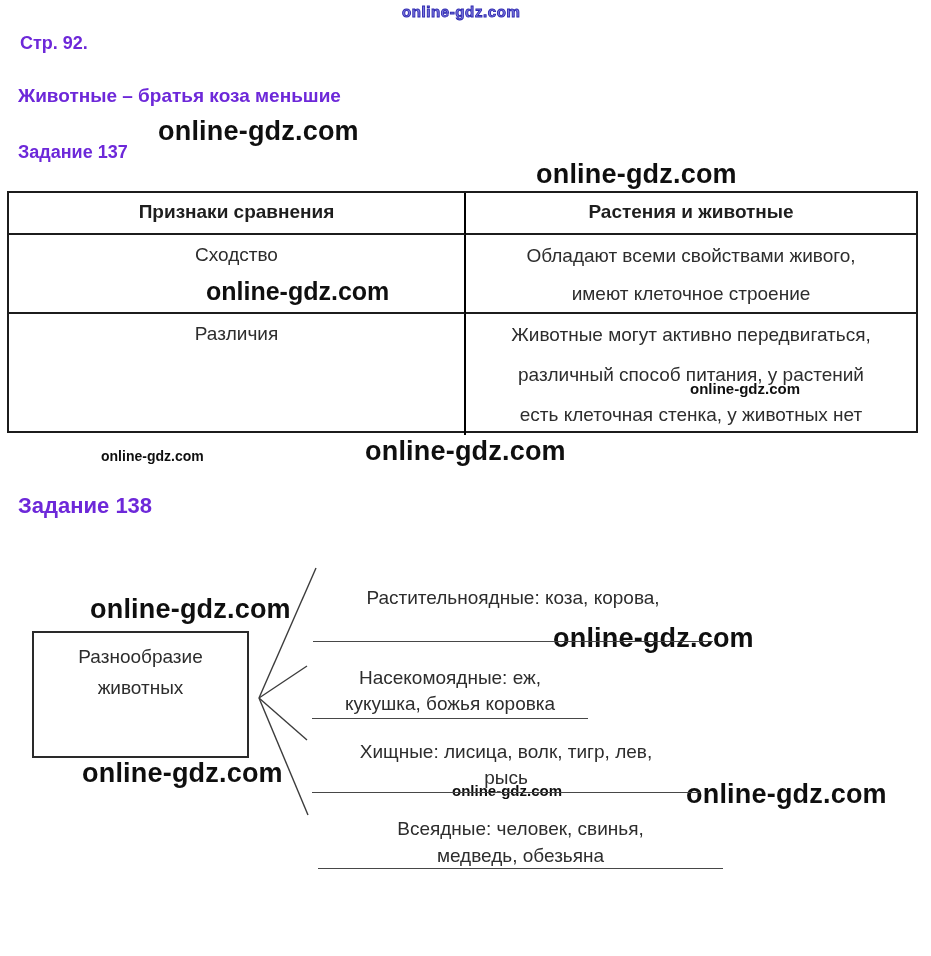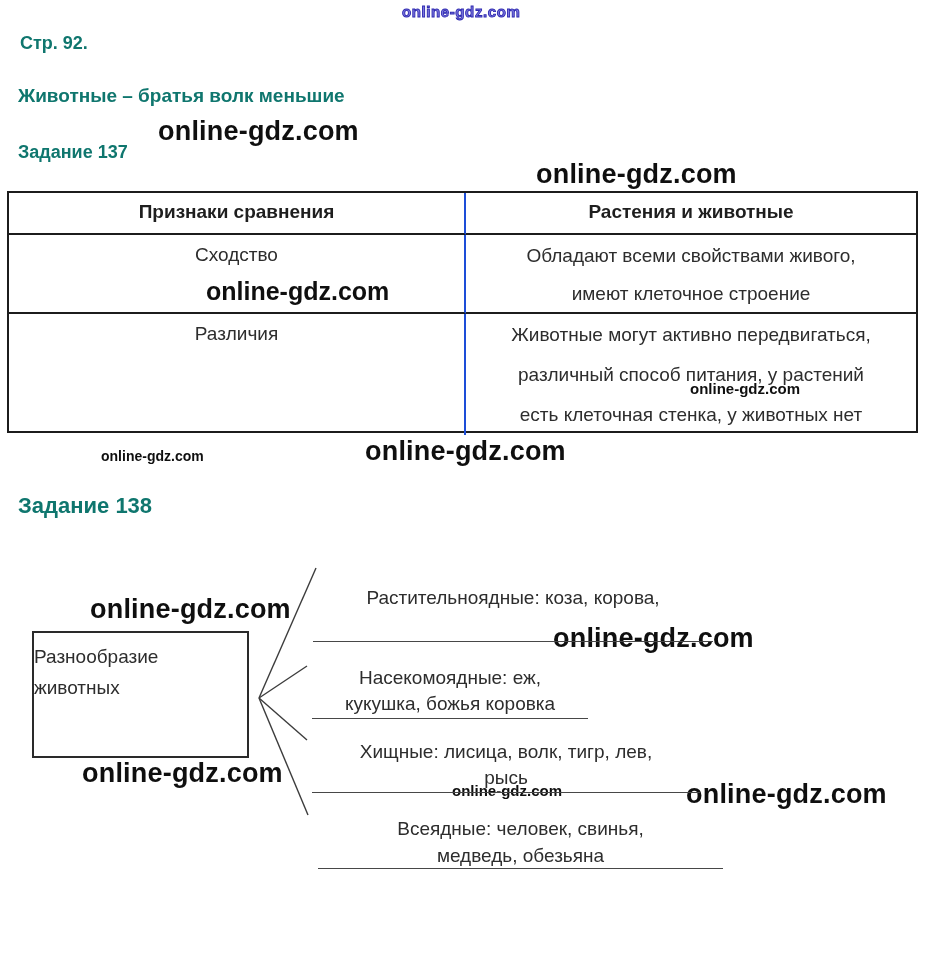--- a/index.html
+++ b/index.html
@@ -2,21 +2,21 @@
 <html><head>
 <meta charset="utf-8">
 <style>
   html,body{margin:0;padding:0;background:#ffffff;}
   .page{
     position:relative;width:923px;height:956px;background:#ffffff;overflow:hidden;
     font-family:"Liberation Sans","DejaVu Sans",sans-serif;color:#2d2d2d;
   }
   .abs{position:absolute;}
   
-  .h-bold{font-weight:700;color:#0f766e;}
+  .h-bold{font-weight:700;color:#6d28d9;}
   .page-label{left:20px;top:33px;font-size:18px;}
   .doc-title{left:18px;top:85px;font-size:19px;}
   .task-137{left:18px;top:142px;font-size:18px;}
   .task-138{left:18px;top:493px;font-size:22px;}
   
   .wm{color:#0f0f0f;font-weight:700;white-space:nowrap;}
   .wm-lg{font-size:27px;letter-spacing:0.2px;}
   .wm-md{font-size:25px;}
   .wm-sm{font-size:15px;}
   .wm-xs{font-size:14px;}
@@ -24,31 +24,31 @@
     left:402px;top:3px;font-size:15px;font-weight:700;letter-spacing:0.6px;
     color:#7b76dd;-webkit-text-stroke:0.9px #2d28b0;
   }
   
   .cmp-table{
     left:7px;top:191px;width:911px;height:242px;
     display:grid;grid-template-columns:457px 1fr;grid-template-rows:42px 79px 121px;
     border:2px solid #1c1c1c;box-sizing:border-box;font-size:19px;
   }
   .cell{box-sizing:border-box;text-align:center;}
-  .col-left{border-right:2px solid #1d4ed8;}
+  .col-left{border-right:2px solid #000000;}
   .row-border{border-bottom:2px solid #1c1c1c;}
   .th{font-weight:700;font-size:19px;color:#1e1e1e;padding-top:8px;}
   .feature-cell{padding-top:9px;color:#2d2d2d;}
   .value-cell{padding-top:2px;line-height:38px;color:#2d2d2d;}
   .value-cell-3{padding-top:1px;line-height:40px;color:#2d2d2d;}
   .line{display:block;}
   
   .root-box{
     left:32px;top:631px;width:217px;height:127px;border:2px solid #2a2a2a;
-    box-sizing:border-box;text-align:left;font-size:19px;line-height:31px;
+    box-sizing:border-box;text-align:center;font-size:19px;line-height:31px;
     padding-top:8px;color:#2d2d2d;
   }
   .connector-svg{left:255px;top:560px;width:70px;height:265px;}
   .branch{
     box-sizing:border-box;text-align:center;font-size:19px;color:#2d2d2d;
     border-bottom:1.5px solid #474747;
     margin-top:20px;
   }
   .branch-1{left:313px;top:564px;width:400px;height:58px;line-height:27px;}
   .branch-2{left:312px;top:645px;width:276px;height:54px;line-height:26px;}
@@ -67,21 +67,21 @@
   <div class="abs wm wm-sm" style="left:690px;top:380px;">online-gdz.com</div>
   <div class="abs wm wm-xs" style="left:101px;top:448px;">online-gdz.com</div>
   <div class="abs wm wm-lg" style="left:365px;top:436px;">online-gdz.com</div>
   <div class="abs wm wm-lg" style="left:90px;top:594px;">online-gdz.com</div>
   <div class="abs wm wm-lg" style="left:82px;top:758px;">online-gdz.com</div>
   <div class="abs wm wm-lg" style="left:553px;top:623px;">online-gdz.com</div>
   <div class="abs wm wm-sm" style="left:452px;top:782px;">online-gdz.com</div>
   <div class="abs wm wm-lg" style="left:686px;top:779px;">online-gdz.com</div>
 
   <div class="abs h-bold page-label">Стр. 92.</div>
-  <div class="abs h-bold doc-title">Животные – братья волк меньшие</div>
+  <div class="abs h-bold doc-title">Животные – братья коза меньшие</div>
   <div class="abs h-bold task-137">Задание 137</div>
   <div class="abs h-bold task-138">Задание 138</div>
 
   <div class="abs cmp-table">
     <div class="cell th col-left row-border">Признаки сравнения</div>
     <div class="cell th row-border">Растения и животные</div>
 
     <div class="cell feature-cell col-left row-border">
       <span>Сходство</span>
     </div>

